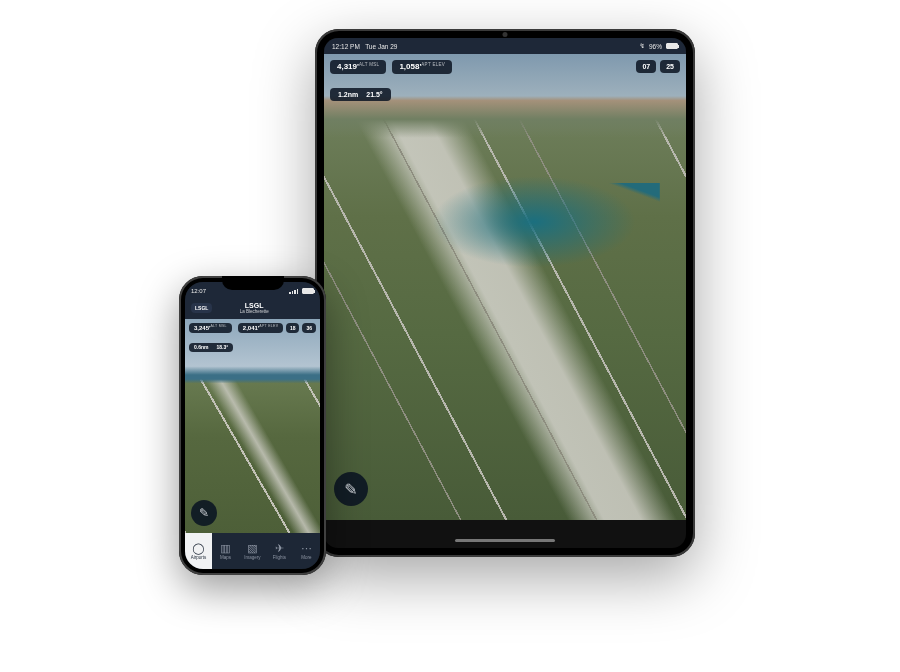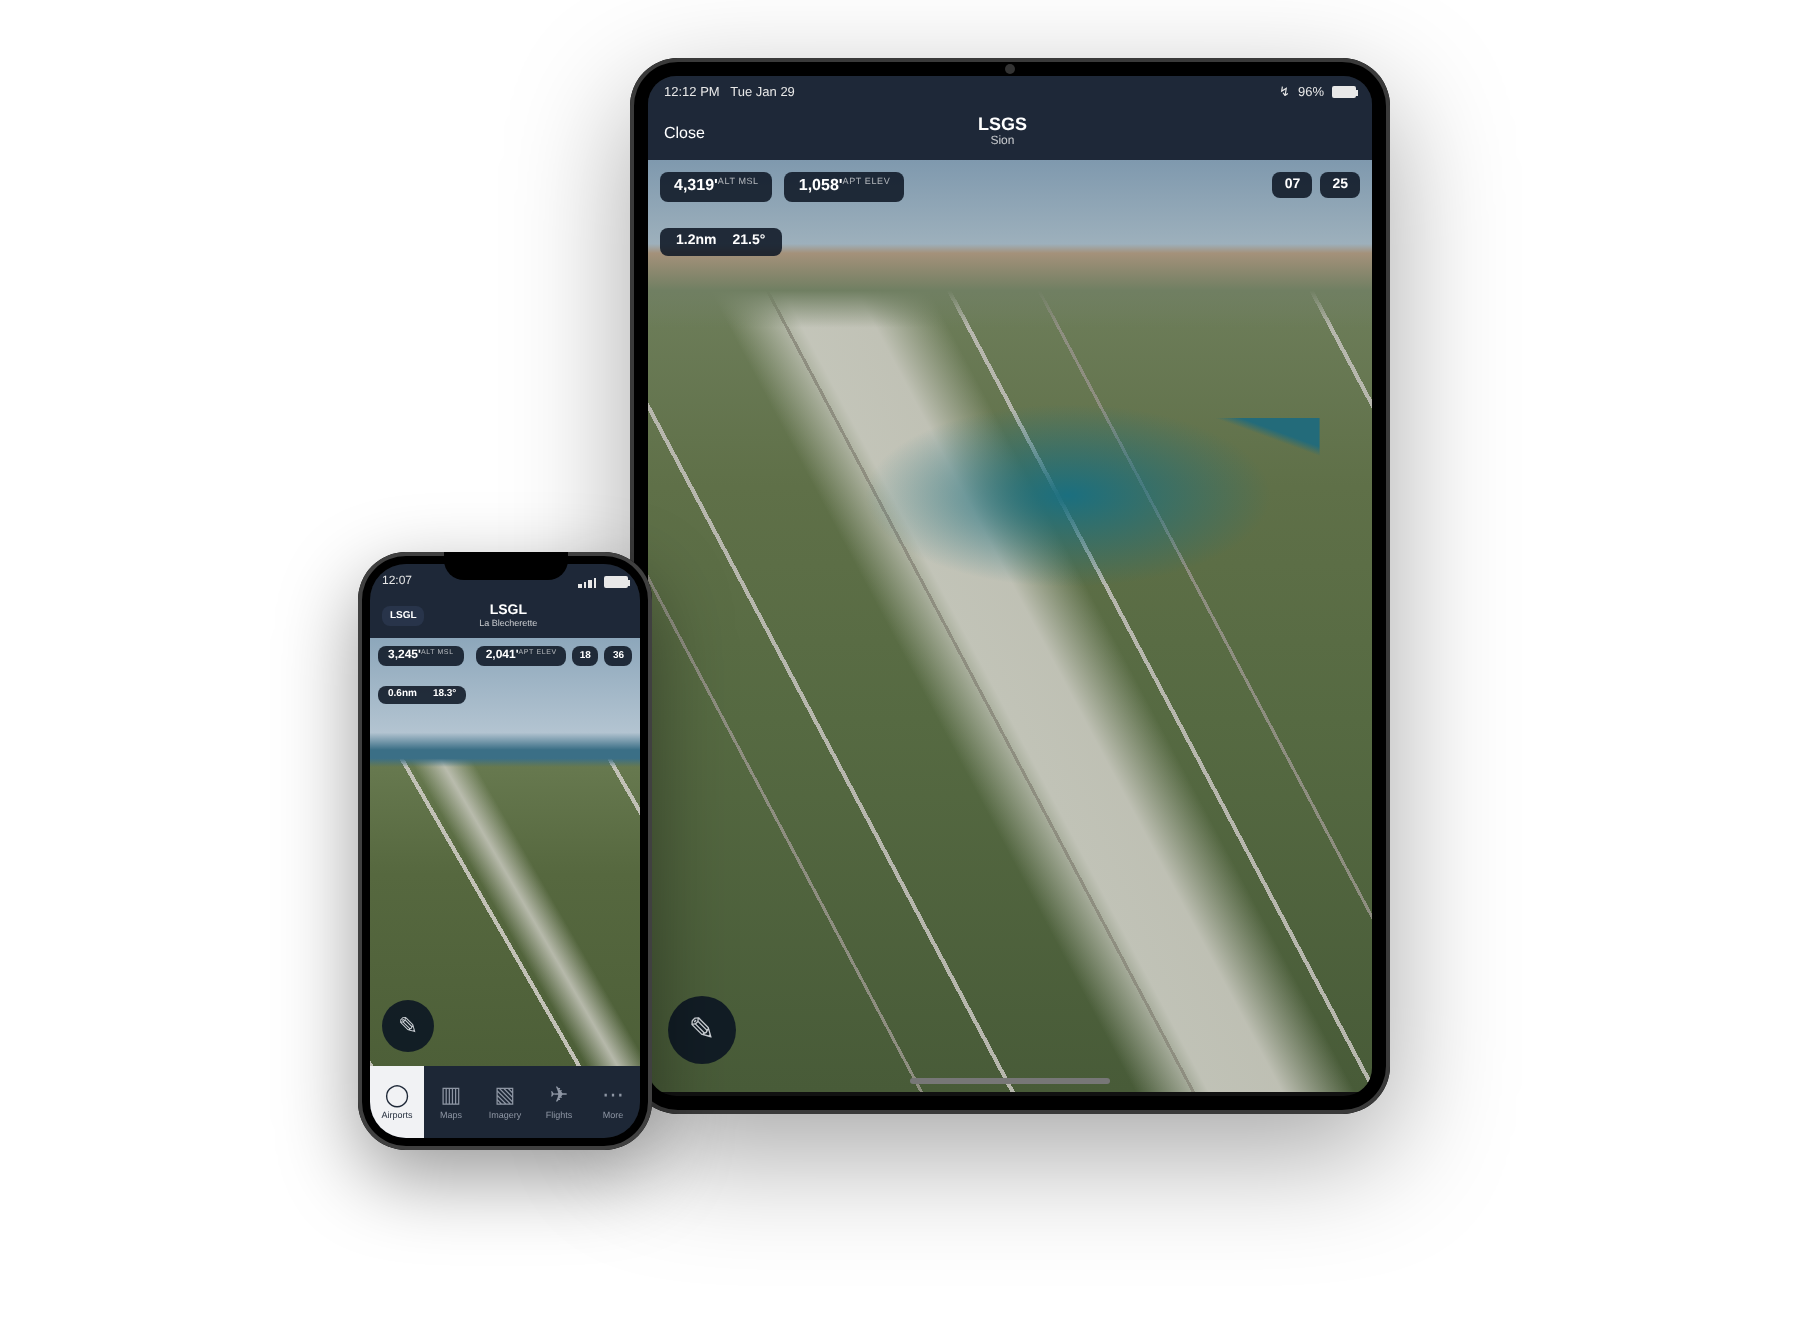--- a/index.html
+++ b/index.html
@@ -178,28 +178,20 @@
       </span>
       <span class="right">
         <span>↯</span>
         <span>96%</span>
         <span class="bat">
             <i></i>
           </span>
       </span>
     </div>
 
-    <div class="navbar">
-      <span class="nav-close">Close</span>
-      <span class="nav-center">
-        <div class="nav-title">LSGS</div>
-        <div class="nav-sub">Sion</div>
-      </span>
-      <span style="width:28px"></span>
-    </div>
 
     <div style="position:relative; width:100%; height:calc(100% - 44px);">
       <div class="terrain"></div>
 
       <div class="chips-row" style="top:6px;">
         <div class="chip">
           <span>4,319'</span>
           <span class="sub">ALT MSL</span>
         </div>
         <div class="chip">

